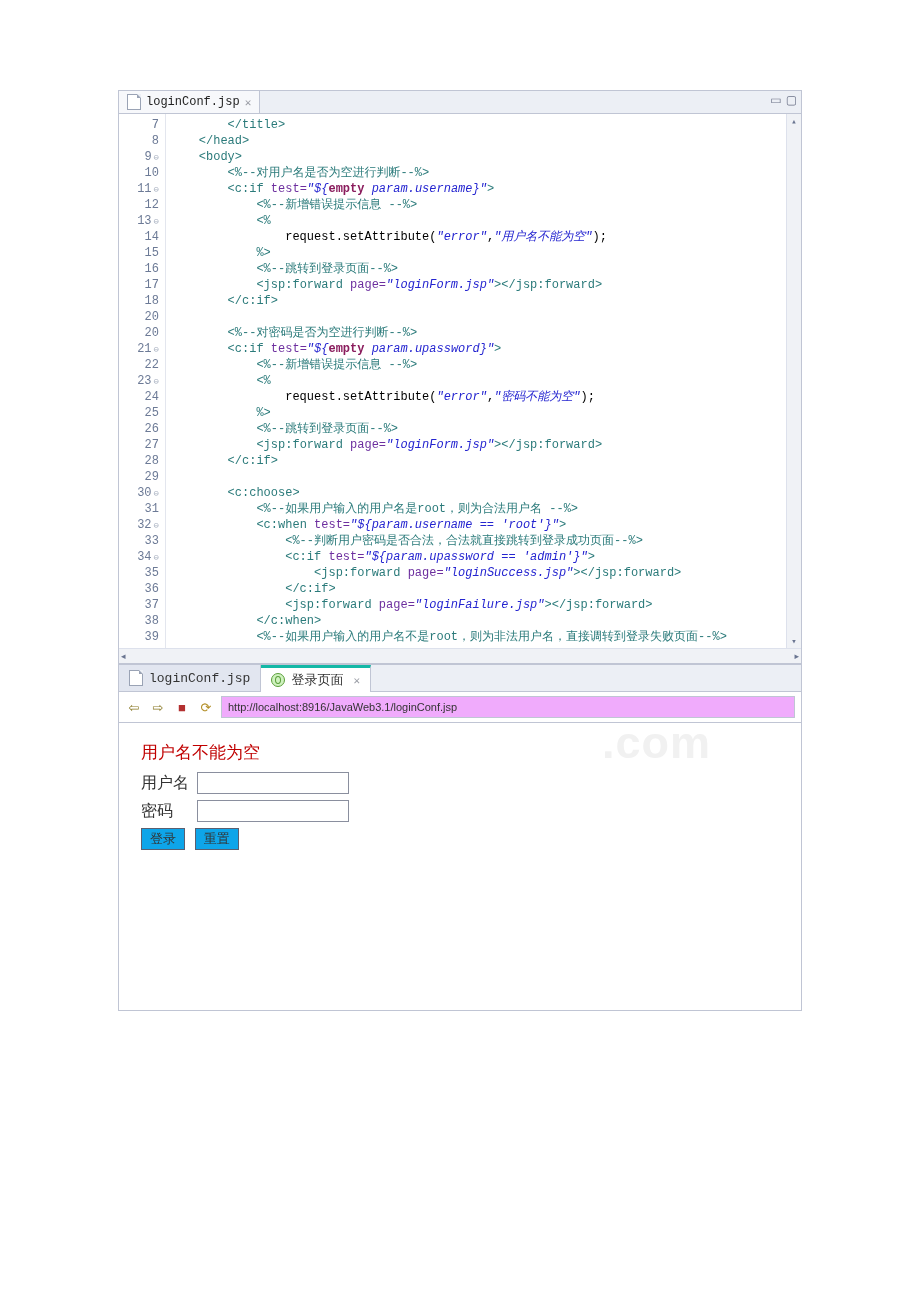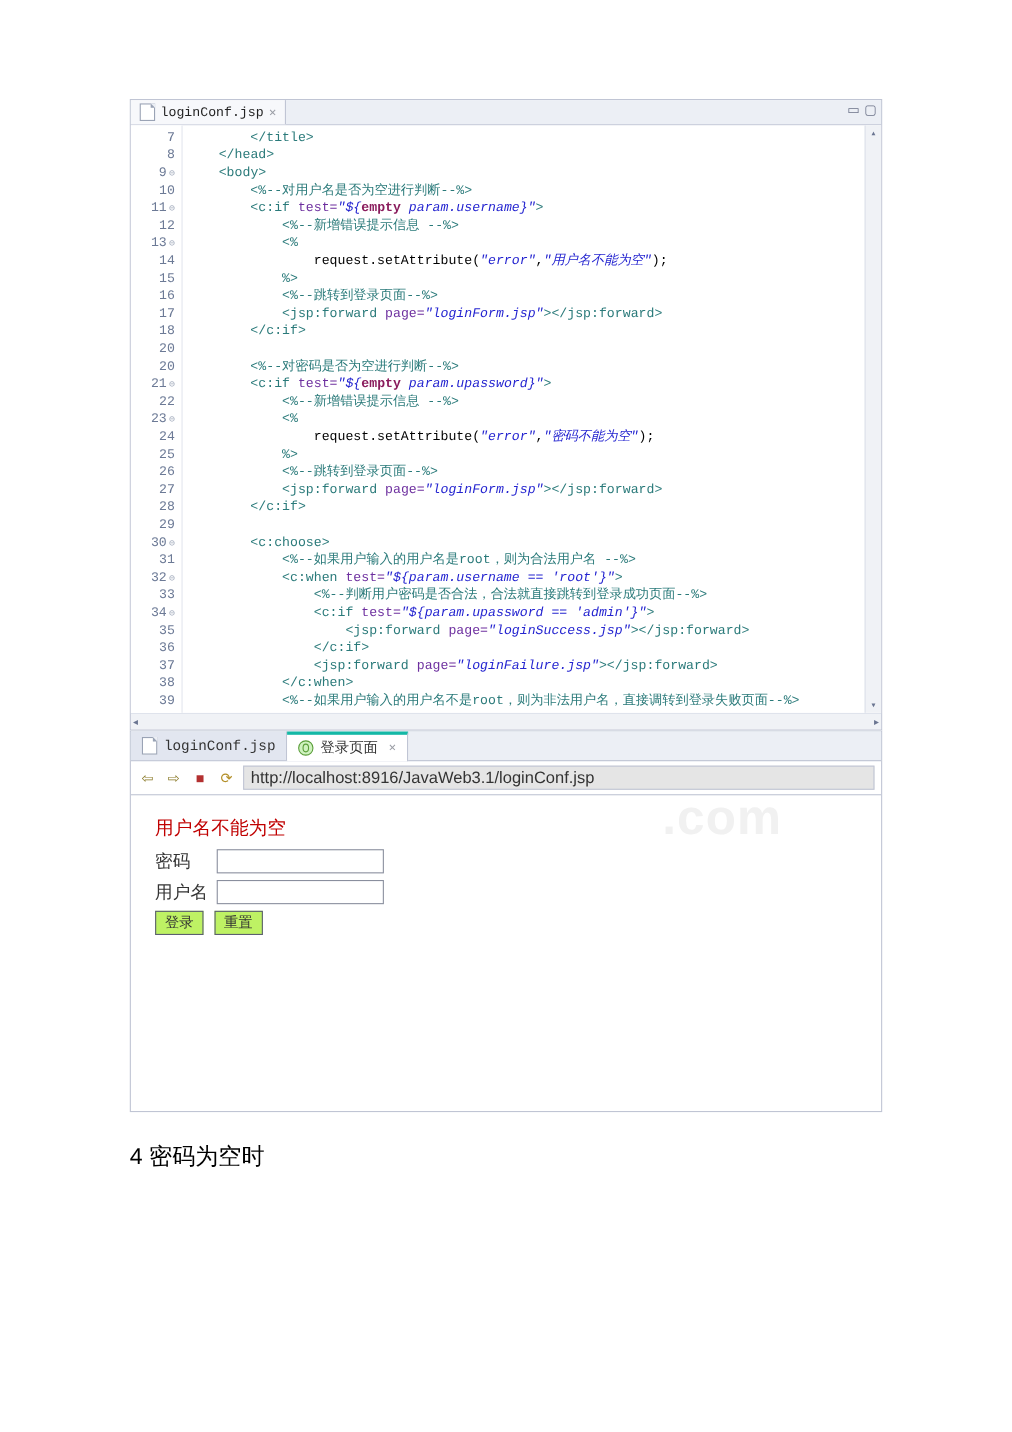--- a/index.html
+++ b/index.html
@@ -154,23 +154,23 @@
   .tb-btn {
     width:18px;height:18px;display:flex;align-items:center;justify-content:center;
     color:#8a7a28;font-size:13px;font-family:Arial;
   }
   .tb-btn.stop{color:#b33030;}
   .tb-btn.refresh{color:#b38f28;}
   .urlbox {
     flex: 1;
     height: 20px;
     border: 1px solid #c0c5d4;
-    background:#e5e5e5;
+    background:#f0abfc;
     padding: 0 6px;
-    font-size:15px;
+    font-size:11px;
     font-family: Arial;
     display:flex;align-items:center;
     position: relative;
   }
   .watermark {
     position:absolute; right: 90px; top:-6px;
     font-size:45px; font-family:Arial; font-weight:bold;
     color:#f1f1f1; letter-spacing:1px; pointer-events:none;
   }
   .browser-body {
@@ -180,21 +180,21 @@
   .errmsg {
     color:#c00000; font-family:"SimSun"; font-size:17px; margin-bottom:8px;
   }
   .fld-row { display:flex; align-items:center; margin-bottom:6px; }
   .fld-label { width:56px; font-family:"SimSun"; font-size:16px; }
   .fld-input {
     width:150px; height:20px; border:1px solid #8a8f9e; background:#fff;
   }
   .btnrow { margin-top:2px; }
   .btn {
-    display:inline-block; border:1px solid #5b5f70; background:#bef264;
+    display:inline-block; border:1px solid #5b5f70; background:#0ea5e9;
     font-family:"SimSun"; font-size:13px; padding:1px 8px; margin-right:6px;
   }
 </style>
 </head>
 <body>
 
 <div class="page">
 
   <div class="editor">
     <div class="editor-tabs">
@@ -275,29 +275,28 @@
       <span class="tb-btn stop">■</span>
       <span class="tb-btn refresh">⟳</span>
       <div class="urlbox">
         <span>http://localhost:8916/JavaWeb3.1/loginConf.jsp</span>
       </div>
     </div>
     <div class="browser-body">
       <div class="watermark">.com</div>
       <div class="errmsg">用户名不能为空</div>
       <div class="fld-row">
+        <div class="fld-label">用户名</div>
+        <div class="fld-input"></div>
+      </div>
+      <div class="fld-row">
         <div class="fld-label">密码</div>
-        <div class="fld-input"></div>
-      </div>
-      <div class="fld-row">
-        <div class="fld-label">用户名</div>
         <div class="fld-input"></div>
       </div>
       <div class="btnrow">
         <span class="btn">登录</span>
         <span class="btn">重置</span>
       </div>
     </div>
   </div>
 
-  <div class="heading">4 密码为空时</div>
 
 </div>
 
 </body></html>

